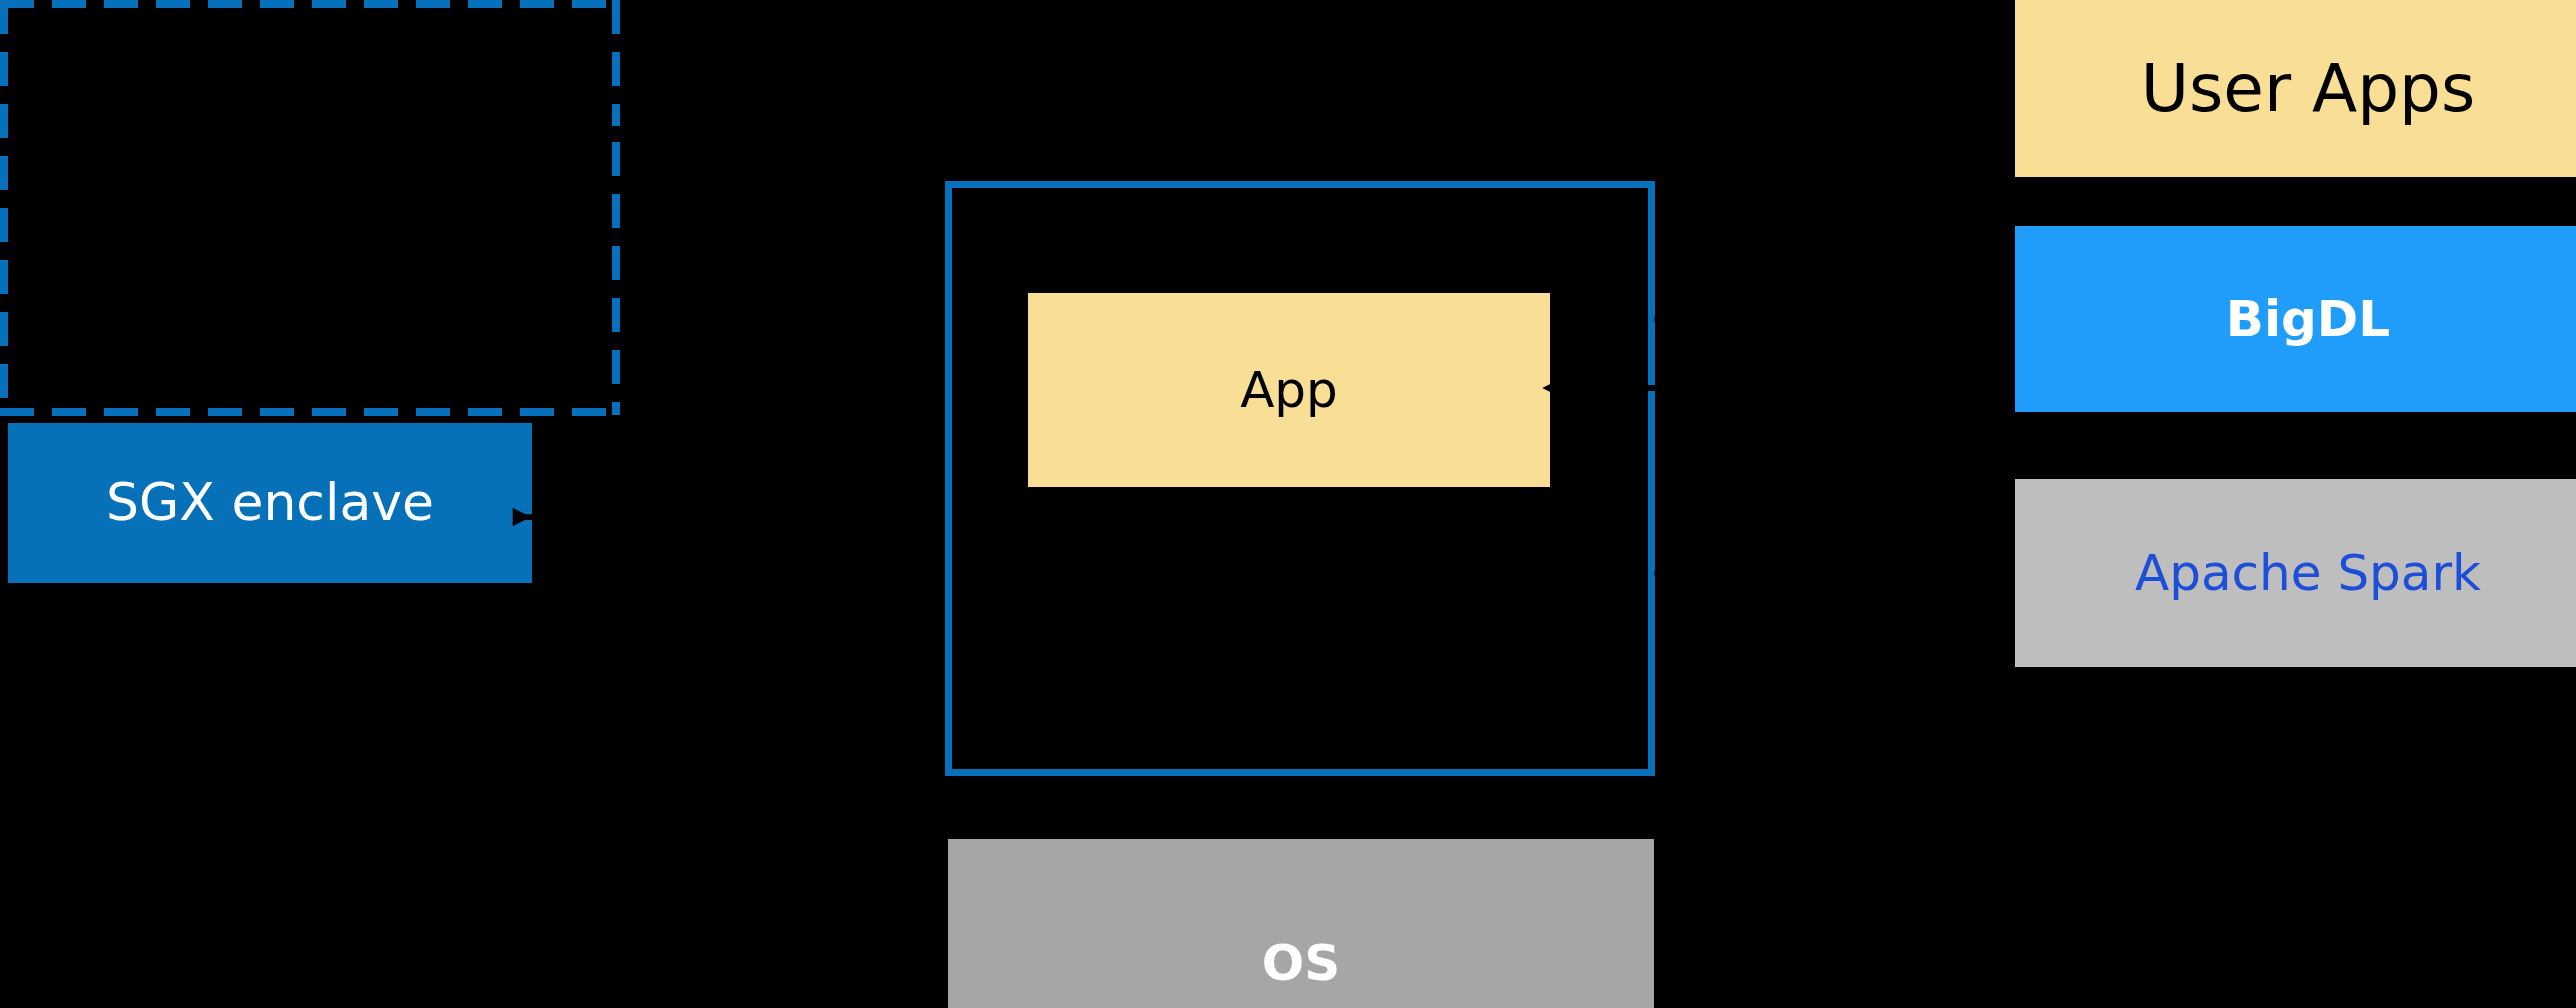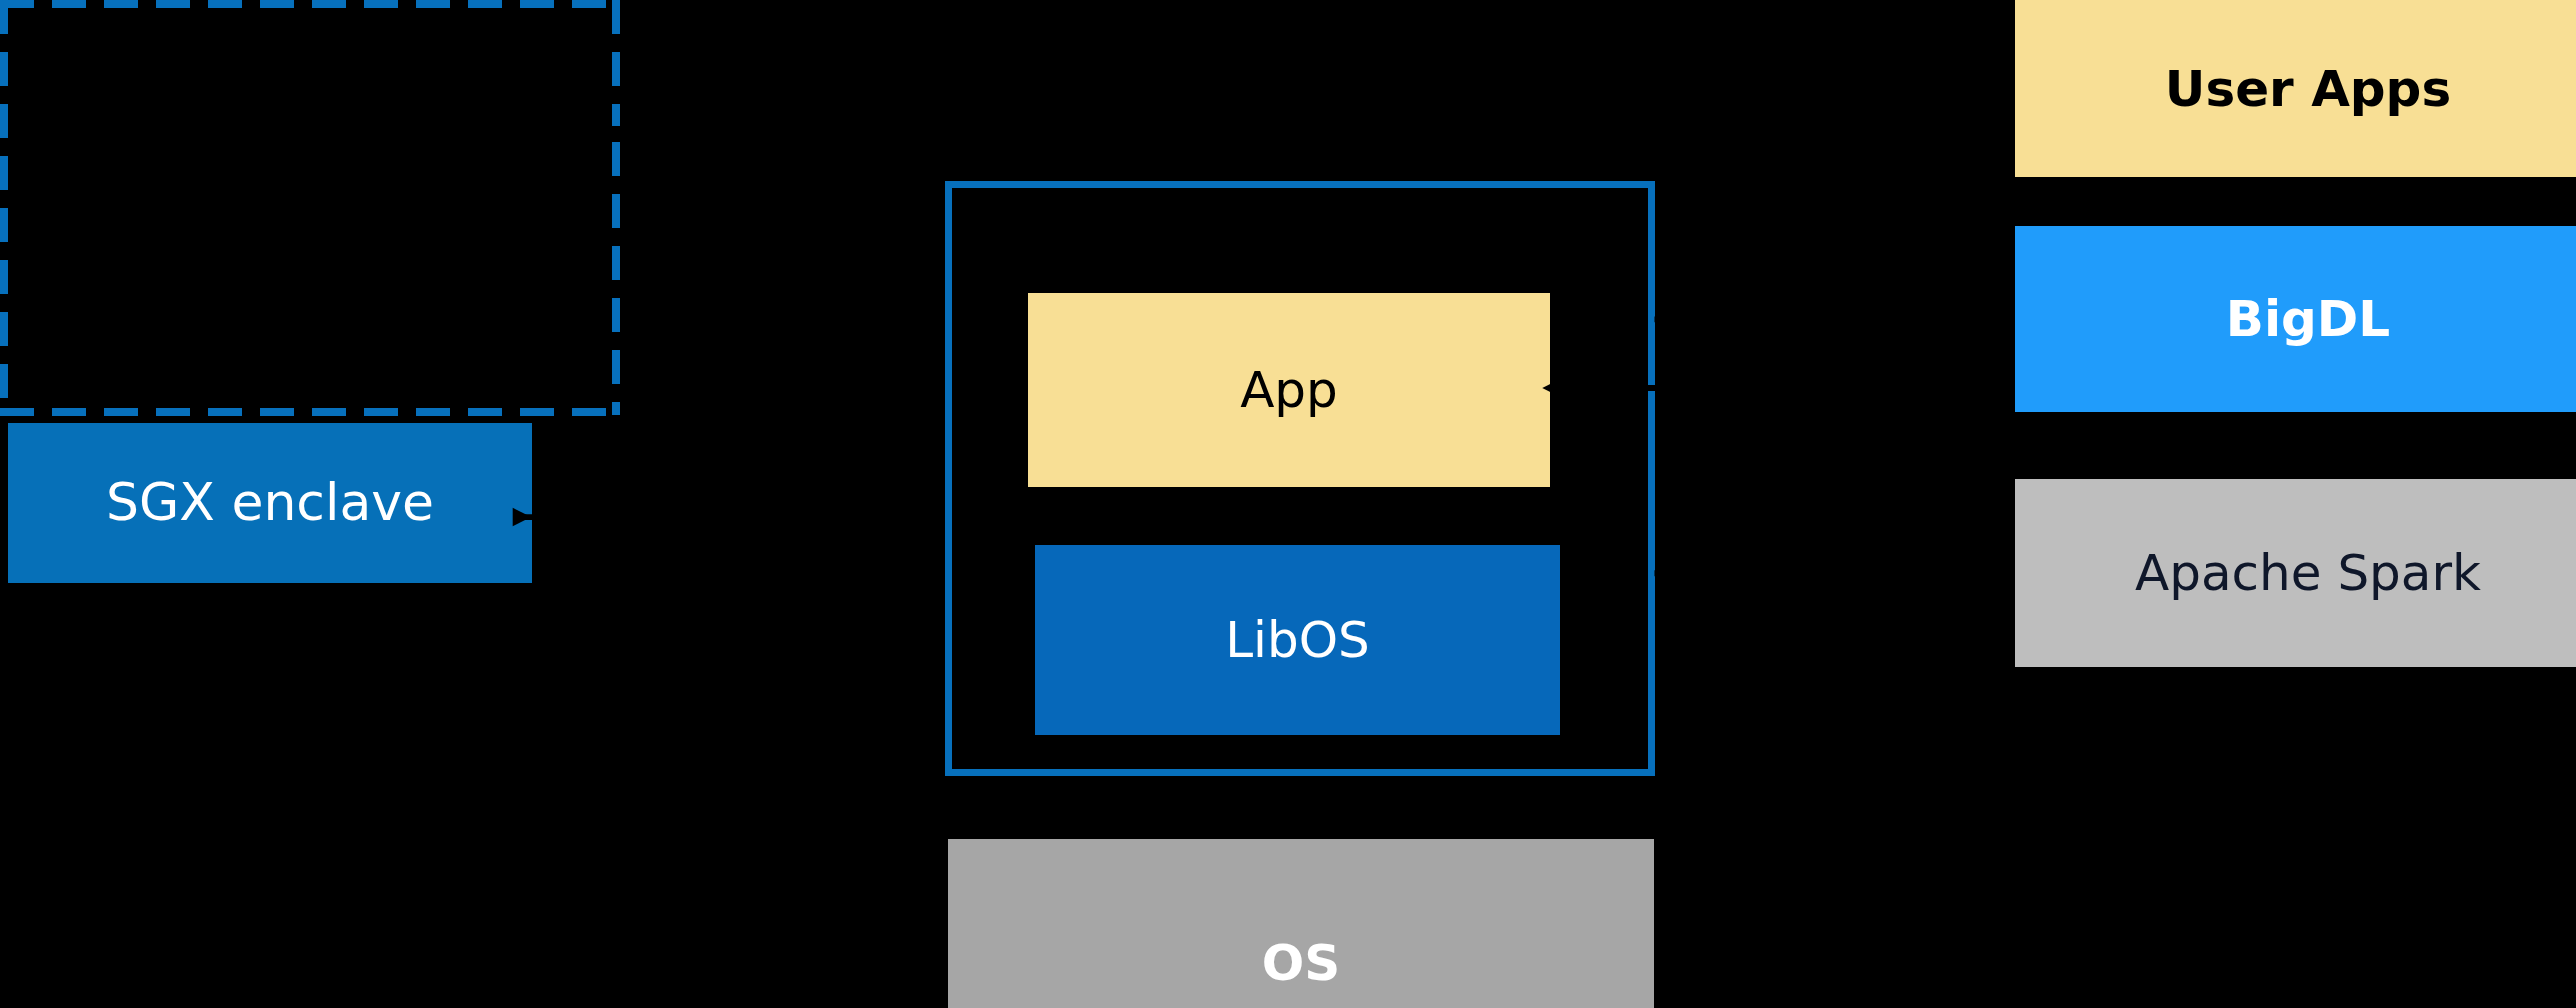--- a/index.html
+++ b/index.html
@@ -127,22 +127,22 @@
 
   #user-apps-box {
     left: 2015px;
     top: -6.7px;
     width: 586px;
     height: 184px;
     background: #F8DF95;
   }
   #user-apps-box .label {
     color: #000000;
-    font-size: 50px;
-    font-weight: 700;
+    font-size: 66px;
+    font-weight: 400;
     margin-top: 8px;
   }
 
   #bigdl-box {
     left: 2015px;
     top: 226px;
     width: 586px;
     height: 186px;
     background: #209CFB;
   }
@@ -153,21 +153,21 @@
   }
 
   #apache-spark-box {
     left: 2015px;
     top: 479px;
     width: 586px;
     height: 188px;
     background: #BEBEBE;
   }
   #apache-spark-box .label {
-    color: #0f172a;
+    color: #1d4ed8;
     font-size: 50px;
     font-weight: 400;
   }
 
   
   .connector-layer {
     position: absolute;
     left: 0;
     top: 0;
     width: 2576px;
@@ -196,23 +196,20 @@
 
     <div class="dash-v" style="left:612px; top:0px; height:126px;"></div>
 
     <div class="dash-v" style="left:612px; top:142px; height:273px;"></div>
   </div>
 
   <div class="node" id="app-box">
     <span class="label">App</span>
   </div>
 
-  <div class="node" id="libos-box">
-    <span class="label">LibOS</span>
-  </div>
 
   <div class="node" id="os-box">
     <span class="label">OS</span>
   </div>
 
   <div class="node" id="user-apps-box">
     <span class="label">User Apps</span>
   </div>
 
   <div class="node" id="bigdl-box">

